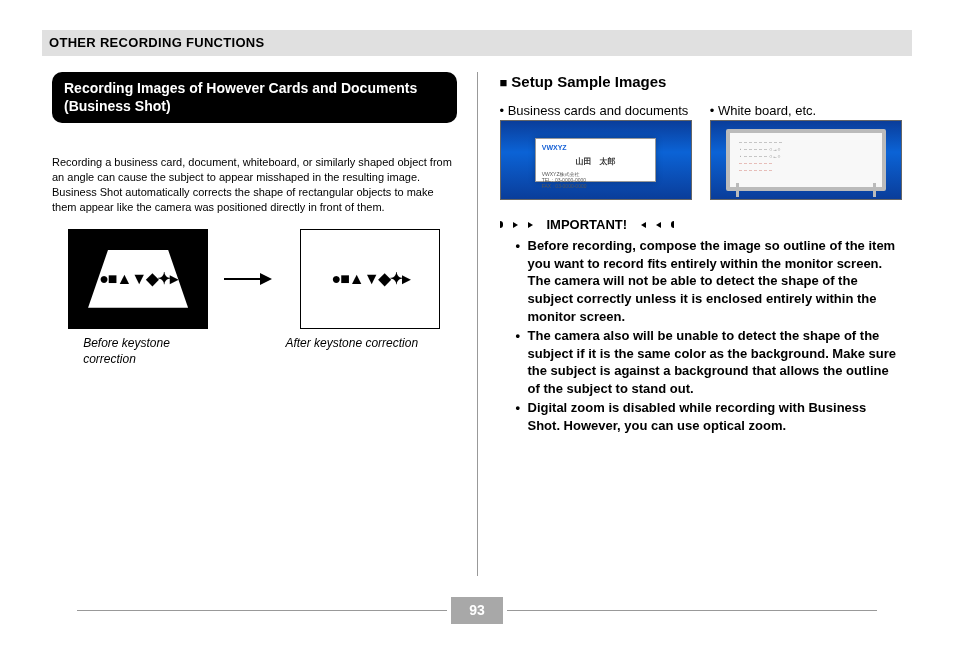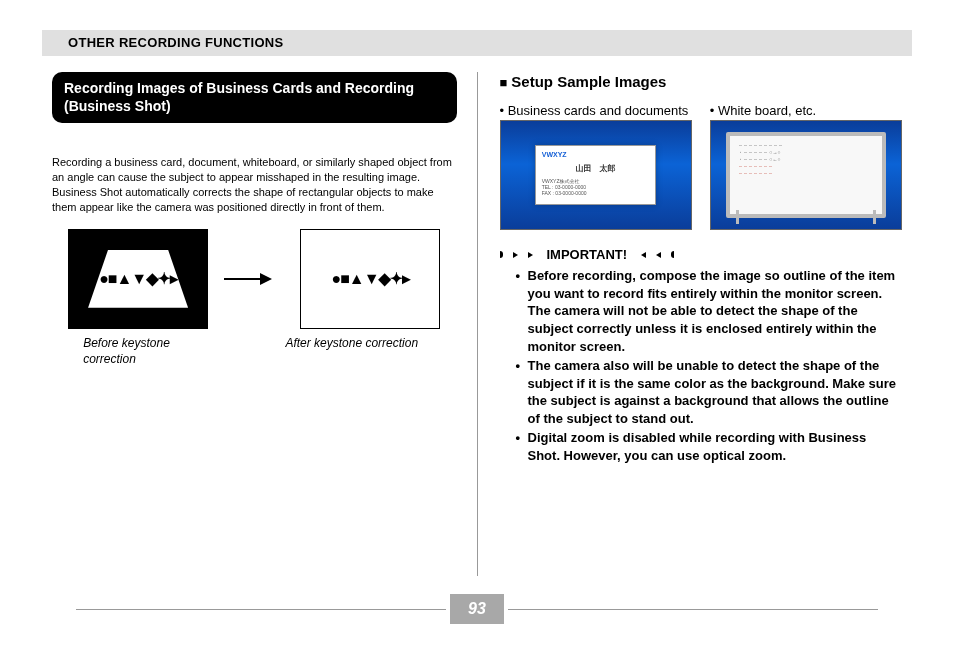--- a/index.html
+++ b/index.html
@@ -10,21 +10,21 @@
     background: #fff;
     position: relative;
     font-size: 13px;
     line-height: 1.35;
     color: #000;
   }
   .header-band {
     position: absolute;
     top: 30px; left: 42px; right: 42px;
     background: #e0e0e0;
-    padding: 4px 26px;
+    padding: 4px 7px;
     font-weight: bold;
     font-size: 13px;
     letter-spacing: 0.3px;
   }
   .columns {
     position: absolute;
     top: 72px; left: 42px; right: 42px;
     bottom: 70px;
     display: flex;
     gap: 0;
@@ -122,21 +122,21 @@
     font-size: 13px;
   }
   .sample-labels > div { flex: 1; }
   .samples {
     display: flex;
     gap: 18px;
     margin-bottom: 16px;
   }
   .sample {
     flex: 1;
-    height: 110px;
+    height: 80px;
     border: 1px solid #666;
     background: linear-gradient(#0a3d9a 0%, #0b63d6 40%, #0a3d9a 100%);
     position: relative;
     overflow:hidden;
   }
   .card {
     position: absolute;
     left: 18%; top: 22%;
     width: 64%; height: 56%;
     background: #fff;
@@ -185,34 +185,33 @@
     display:inline-flex; align-items:center; gap:0;
   }
   .rule {
     height:1px; background:#999; width: 370px;
     display:inline-block;
   }
   .pagenum {
     background:#a8a8a8;
     color:#fff;
     font-weight:bold;
-    font-size:16px;
+    font-size:14px;
     padding: 4px 18px;
     margin: 0 4px;
-    font-style: italic;
   }
 </style>
 </head>
 <body>
 
 <div class="header-band">OTHER RECORDING FUNCTIONS</div>
 
 <div class="columns">
   <div class="col left">
-    <div class="pill">Recording Images of Business Cards and Recording (Business Shot)</div>
+    <div class="pill">Recording Images of However Cards and Documents (Business Shot)</div>
     <p class="bodytext">Recording a business card, document, whiteboard, or similarly shaped object from an angle can cause the subject to appear misshaped in the resulting image. Business Shot automatically corrects the shape of rectangular objects to make them appear like the camera was positioned directly in front of them.</p>
 
     <div class="keystone-row">
       <div class="kbox before">
         <div class="trap">
             <span class="shapes">●■▲▼◆✦▸</span>
           </div>
       </div>
       <div class="arrow"></div>
       <div class="kbox">

